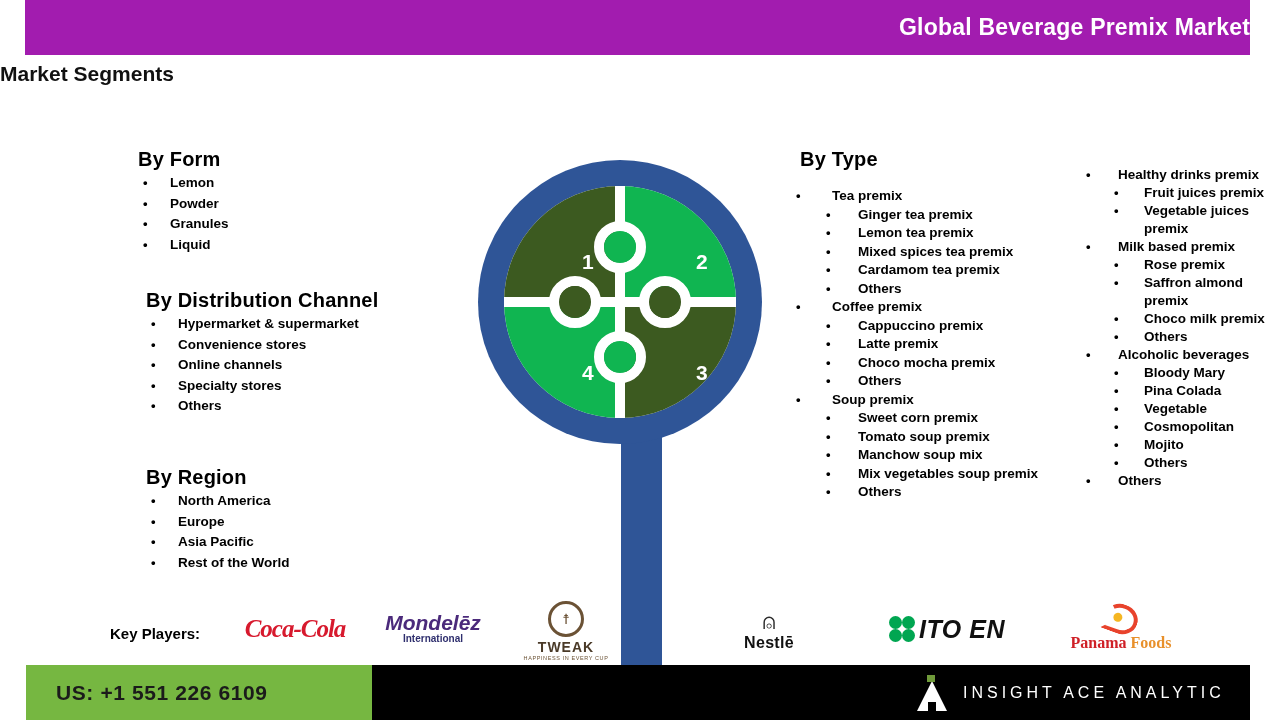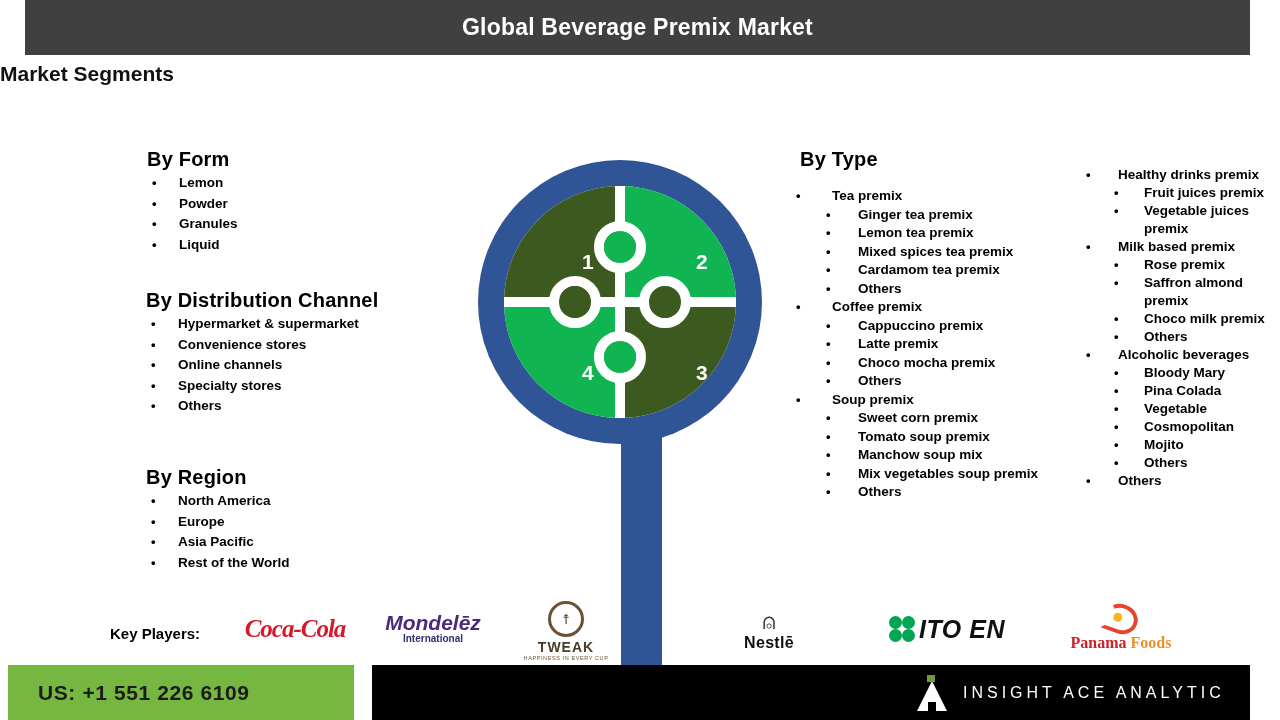--- a/index.html
+++ b/index.html
@@ -5,21 +5,21 @@
   html,body{margin:0;padding:0;}
   body{
     width:1280px;height:720px;position:relative;overflow:hidden;
     background:#ffffff;
     font-family:"Liberation Sans", sans-serif;
     color:#000000;
   }
   
   .header-bar{
     position:absolute;left:25px;top:0;width:1225px;height:55px;
-    background:#404040;display:flex;align-items:center;justify-content:center;
+    background:#a21caf;display:flex;align-items:center;justify-content:flex-end;
   }
   .header-title{
     color:#ffffff;font-size:23px;font-weight:bold;letter-spacing:.2px;
   }
   .subtitle{
     position:absolute;left:0;top:62px;width:1280px;text-align:left;
     font-size:21px;font-weight:bold;color:#111111;
   }
   
   .seg-title{font-size:19px;font-weight:bold;color:#000;margin:0 0 2px 0;letter-spacing:.2px;}
@@ -29,21 +29,21 @@
     padding-left:30px;
   }
   ul.lvl1>li::before,ul.lvl2>li::before{
     content:"\2022";position:absolute;left:5px;top:0;font-size:13px;font-weight:bold;
   }
   ul.lvl2{margin-left:32px;}
   ul.lvl2>li::before{left:5px;}
 
   
   .col-left{position:absolute;left:138px;top:148px;width:330px;}
-  .blk-form{position:absolute;left:0;top:0;width:330px;margin-left:9px;}
+  .blk-form{position:absolute;left:0;top:0;width:330px;}
   .blk-dist{position:absolute;left:8px;top:141px;width:340px;}
   .blk-region{position:absolute;left:8px;top:318px;width:330px;}
   .blk-form .seg-title{font-size:20px;}
   .blk-dist .seg-title{font-size:20px;}
   .blk-region .seg-title{font-size:20px;}
   .col-left ul.lvl1>li{font-size:13.5px;line-height:20.5px;padding-left:32px;}
   .col-left ul.lvl1>li::before{left:5px;}
 
   
   .col-type{position:absolute;left:800px;top:148px;width:275px;}
@@ -111,21 +111,21 @@
   .logo-panama .swirl::after{
     content:"";position:absolute;left:5px;top:6px;width:9px;height:9px;border-radius:50%;
     background:#f5b622;
   }
   .logo-panama .p1{font-size:16px;font-weight:bold;font-family:"Liberation Serif",serif;}
   .logo-panama .p1 .pa{color:#cf2027;}
   .logo-panama .p1 .fo{color:#e8902b;}
 
   
   .footer-green{
-    position:absolute;left:8px;top:665px;width:346px;height:55px;background:#76b741;
+    position:absolute;left:26px;top:665px;width:346px;height:55px;background:#76b741;
     display:flex;align-items:center;
   }
   .footer-green .phone{
     margin-left:30px;font-size:21px;font-weight:bold;color:#1b1b1b;letter-spacing:.6px;
   }
   .footer-black{
     position:absolute;left:372px;top:665px;width:878px;height:55px;background:#000000;
     display:flex;align-items:center;
   }
   .brand-mark{position:relative;margin-left:545px;width:30px;height:36px;}

